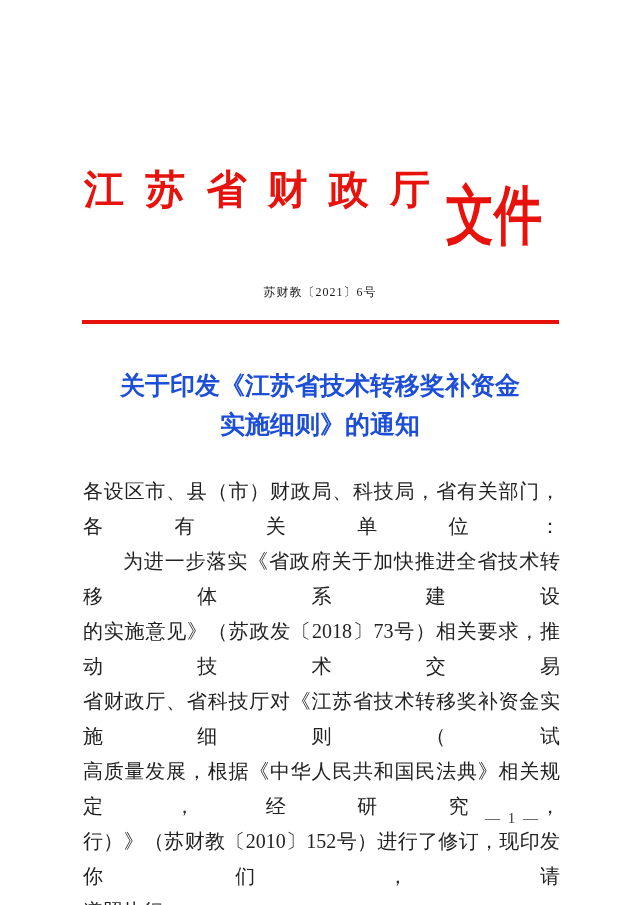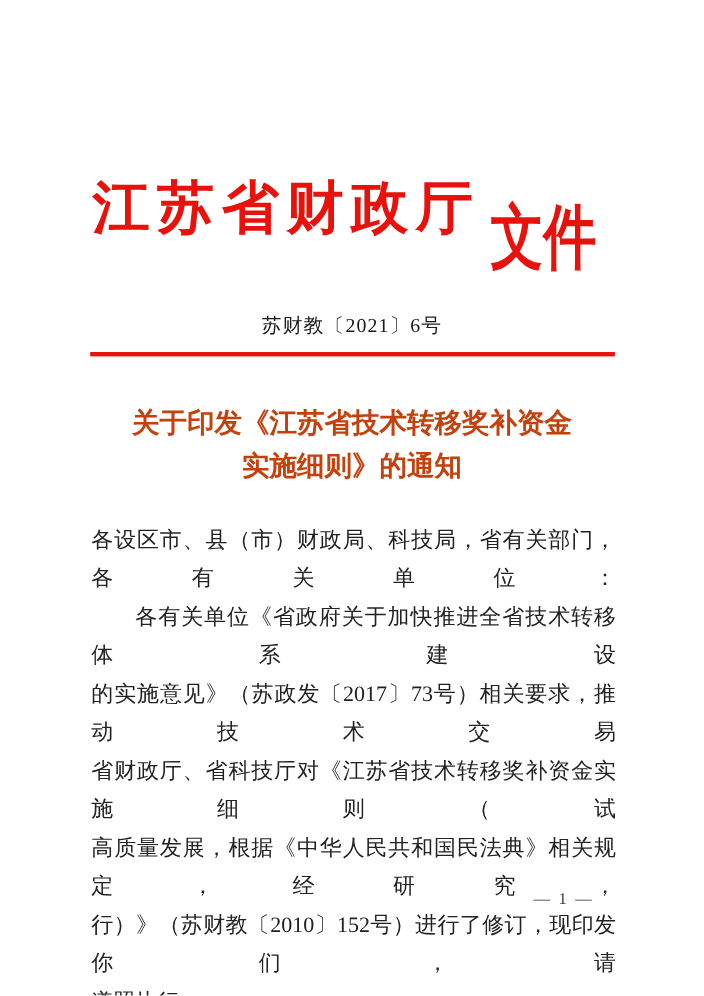--- a/index.html
+++ b/index.html
@@ -20,21 +20,21 @@
   }
   
   .header {
     position: absolute;
     left: 84px; top: 166px;
     width: 346px;
   }
   .agency {
     font-weight: bold;
     color: var(--accent-red);
-    font-size: 52px;
+    font-size: 40px;
     line-height: 47px;
     white-space: nowrap;
     text-align: justify;
     text-align-last: justify;
   }
   .wenjian {
     position: absolute;
     left: 446px; top: 180px;
     font-weight: bold;
     color: var(--accent-red);
@@ -42,39 +42,39 @@
     line-height: 72px;
     white-space: nowrap;
     transform: scaleX(0.75);
     transform-origin: left top;
   }
   .docnum {
     position: absolute;
     left: 0; top: 284px;
     width: 100%;
     text-align: center;
-    font-size: 18px;
+    font-size: 12px;
     letter-spacing: 1px;
     color: #1a1a1a;
   }
   .redline {
     position: absolute;
     left: 82px; top: 320px;
     width: 477px; height: 4px;
     background: var(--accent-red);
   }
   .title {
     position: absolute;
     left: 0; top: 366px;
     width: 100%;
     text-align: center;
     font-weight: bold;
     font-size: 25px;
     line-height: 39px;
-    color: #c2410c;
+    color: #1d4ed8;
   }
   .bodytext {
     position: absolute;
     left: 83px; top: 474px;
     width: 477px;
     font-size: 20px;
     line-height: 35px;
     color: #222222;
   }
   .bline { width: 100%; }
@@ -108,22 +108,22 @@
   <div class="redline"></div>
 
   <div class="title">
     <div>关于印发《江苏省技术转移奖补资金</div>
     <div>实施细则》的通知</div>
   </div>
 
   <div class="bodytext">
     <div class="bline just">各设区市、县（市）财政局、科技局，省有关部门，各有关单位：</div>
     <div id="body-paragraph">
-        <div class="bline indent just">各有关单位《省政府关于加快推进全省技术转移体系建设</div>
-        <div class="bline just">的实施意见》（苏政发〔2017〕73号）相关要求，推动技术交易</div>
+        <div class="bline indent just">为进一步落实《省政府关于加快推进全省技术转移体系建设</div>
+        <div class="bline just">的实施意见》（苏政发〔2018〕73号）相关要求，推动技术交易</div>
         <div class="bline just">省财政厅、省科技厅对《江苏省技术转移奖补资金实施细则（试</div>
         <div class="bline just">高质量发展，根据《中华人民共和国民法典》相关规定，经研究，</div>
         <div class="bline just">行）》（苏财教〔2010〕152号）进行了修订，现印发你们，请</div>
         <div class="bline">遵照执行。</div>
       </div>
   </div>
 
   <div class="pagenum">— 1 —</div>
 
 </div>

